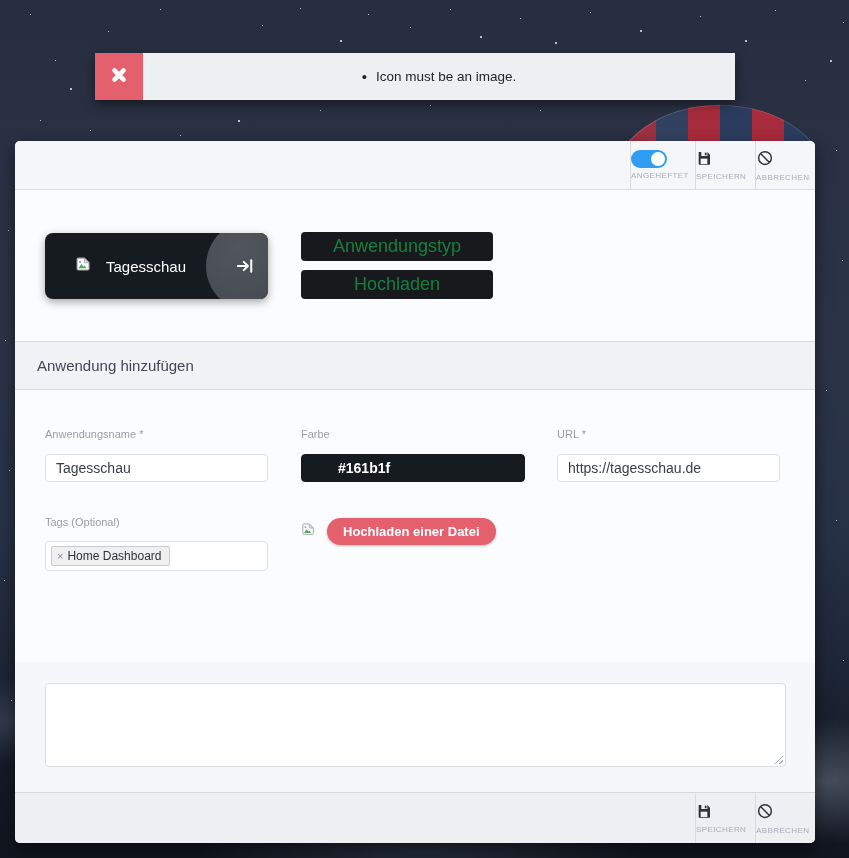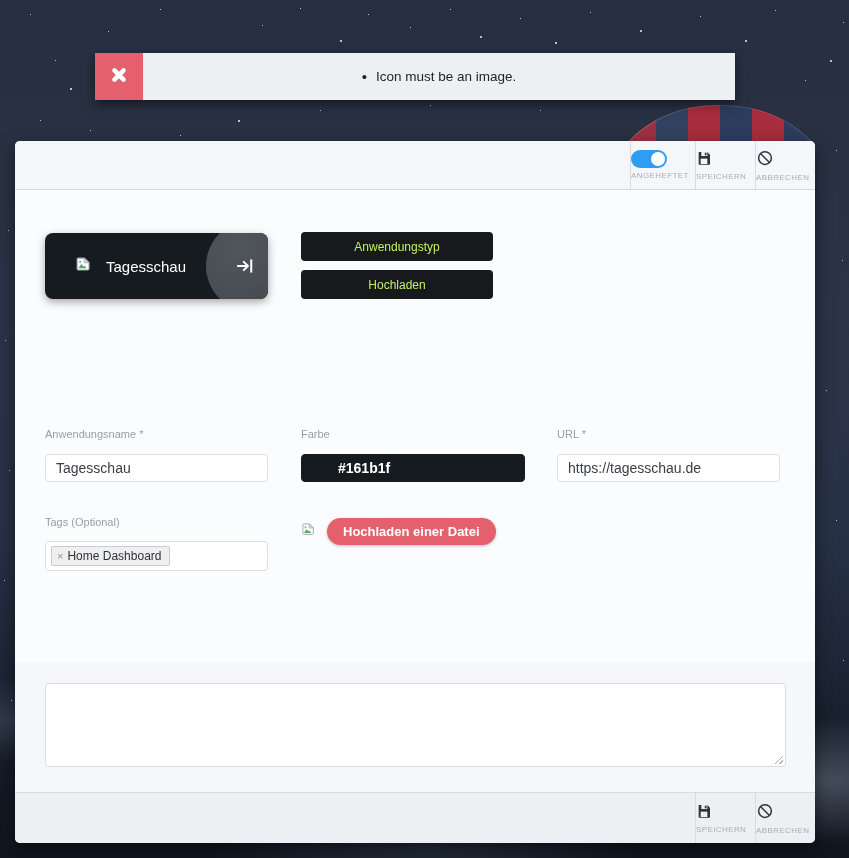--- a/index.html
+++ b/index.html
@@ -61,22 +61,22 @@
 
   
   .tile { position:absolute; left:30px; top:92px; width:223px; height:66px; background:#161b1f;
     border-radius:8px; overflow:hidden; display:flex; align-items:center; box-shadow:0 3px 8px rgba(0,0,0,.35); }
   .tile-circle { position:absolute; right:-30px; top:-13px; width:92px; height:92px; border-radius:50%;
     background:radial-gradient(circle at 35% 30%, #50565c, #42474d); }
   .tile-img { margin-left:30px; }
   .tile-label { margin-left:14px; color:#fff; font-size:15px; }
   .tile-arrow { position:absolute; right:13px; top:23px; }
 
-  .type-btn { position:absolute; left:286px; width:192px; height:29px; background:#17191c; color:#bef264;
-    border:none; border-radius:4px; font-size:12px; font-family:"Liberation Sans",sans-serif;
+  .type-btn { position:absolute; left:286px; width:192px; height:29px; background:#17191c; color:#15803d;
+    border:none; border-radius:4px; font-size:18px; font-family:"Liberation Sans",sans-serif;
     display:flex; align-items:center; justify-content:center; cursor:pointer; }
   #btn-type { top:91px; } #btn-web { top:129px; }
 
   
   .flabel { position:absolute; font-size:11px; color:#989ea6; }
   .finput { position:absolute; height:28px; border:1px solid #dcdfe3; border-radius:4px; background:#fff;
     font-size:14px; color:#383e45; padding:0 10px; font-family:"Liberation Sans",sans-serif; }
   .finput.dark { background:#161b1f; color:#fff; border-color:#161b1f; font-weight:bold;padding-left:36px; }
   .tags-box { position:absolute; left:30px; top:400px; width:223px; height:30px; border:1px solid #dcdfe3;
     border-radius:4px; background:#fff; display:flex; align-items:center; padding:0 5px; cursor:text; }
@@ -185,20 +185,23 @@
           <path d="M3.5 12 H14.5"></path>
           <path d="M10.5 7 L15.5 12 L10.5 17"></path>
           <path d="M19.5 5 V19"></path>
         </svg>
     </span>
   </div>
 
   <button class="type-btn" id="btn-type">Anwendungstyp</button>
   <button class="type-btn" id="btn-web">Hochladen</button>
 
+  <div class="band" id="band-sec2">
+    <div class="band-title">Anwendung hinzufügen</div>
+  </div>
 
   <span class="flabel" style="left:30px; top:287px;">Anwendungsname *</span>
   <input class="finput" style="left: 30px; top: 313px; width: 223px;" value="Tagesschau">
 
   <span class="flabel" style="left:286px; top:287px;">Farbe</span>
   <input class="finput dark" style="left: 286px; top: 313px; width: 224px;" value="#161b1f">
 
   <span class="flabel" style="left:542px; top:287px;">URL *</span>
   <input class="finput" style="left: 542px; top: 313px; width: 223px;" value="https://tagesschau.de">
 

